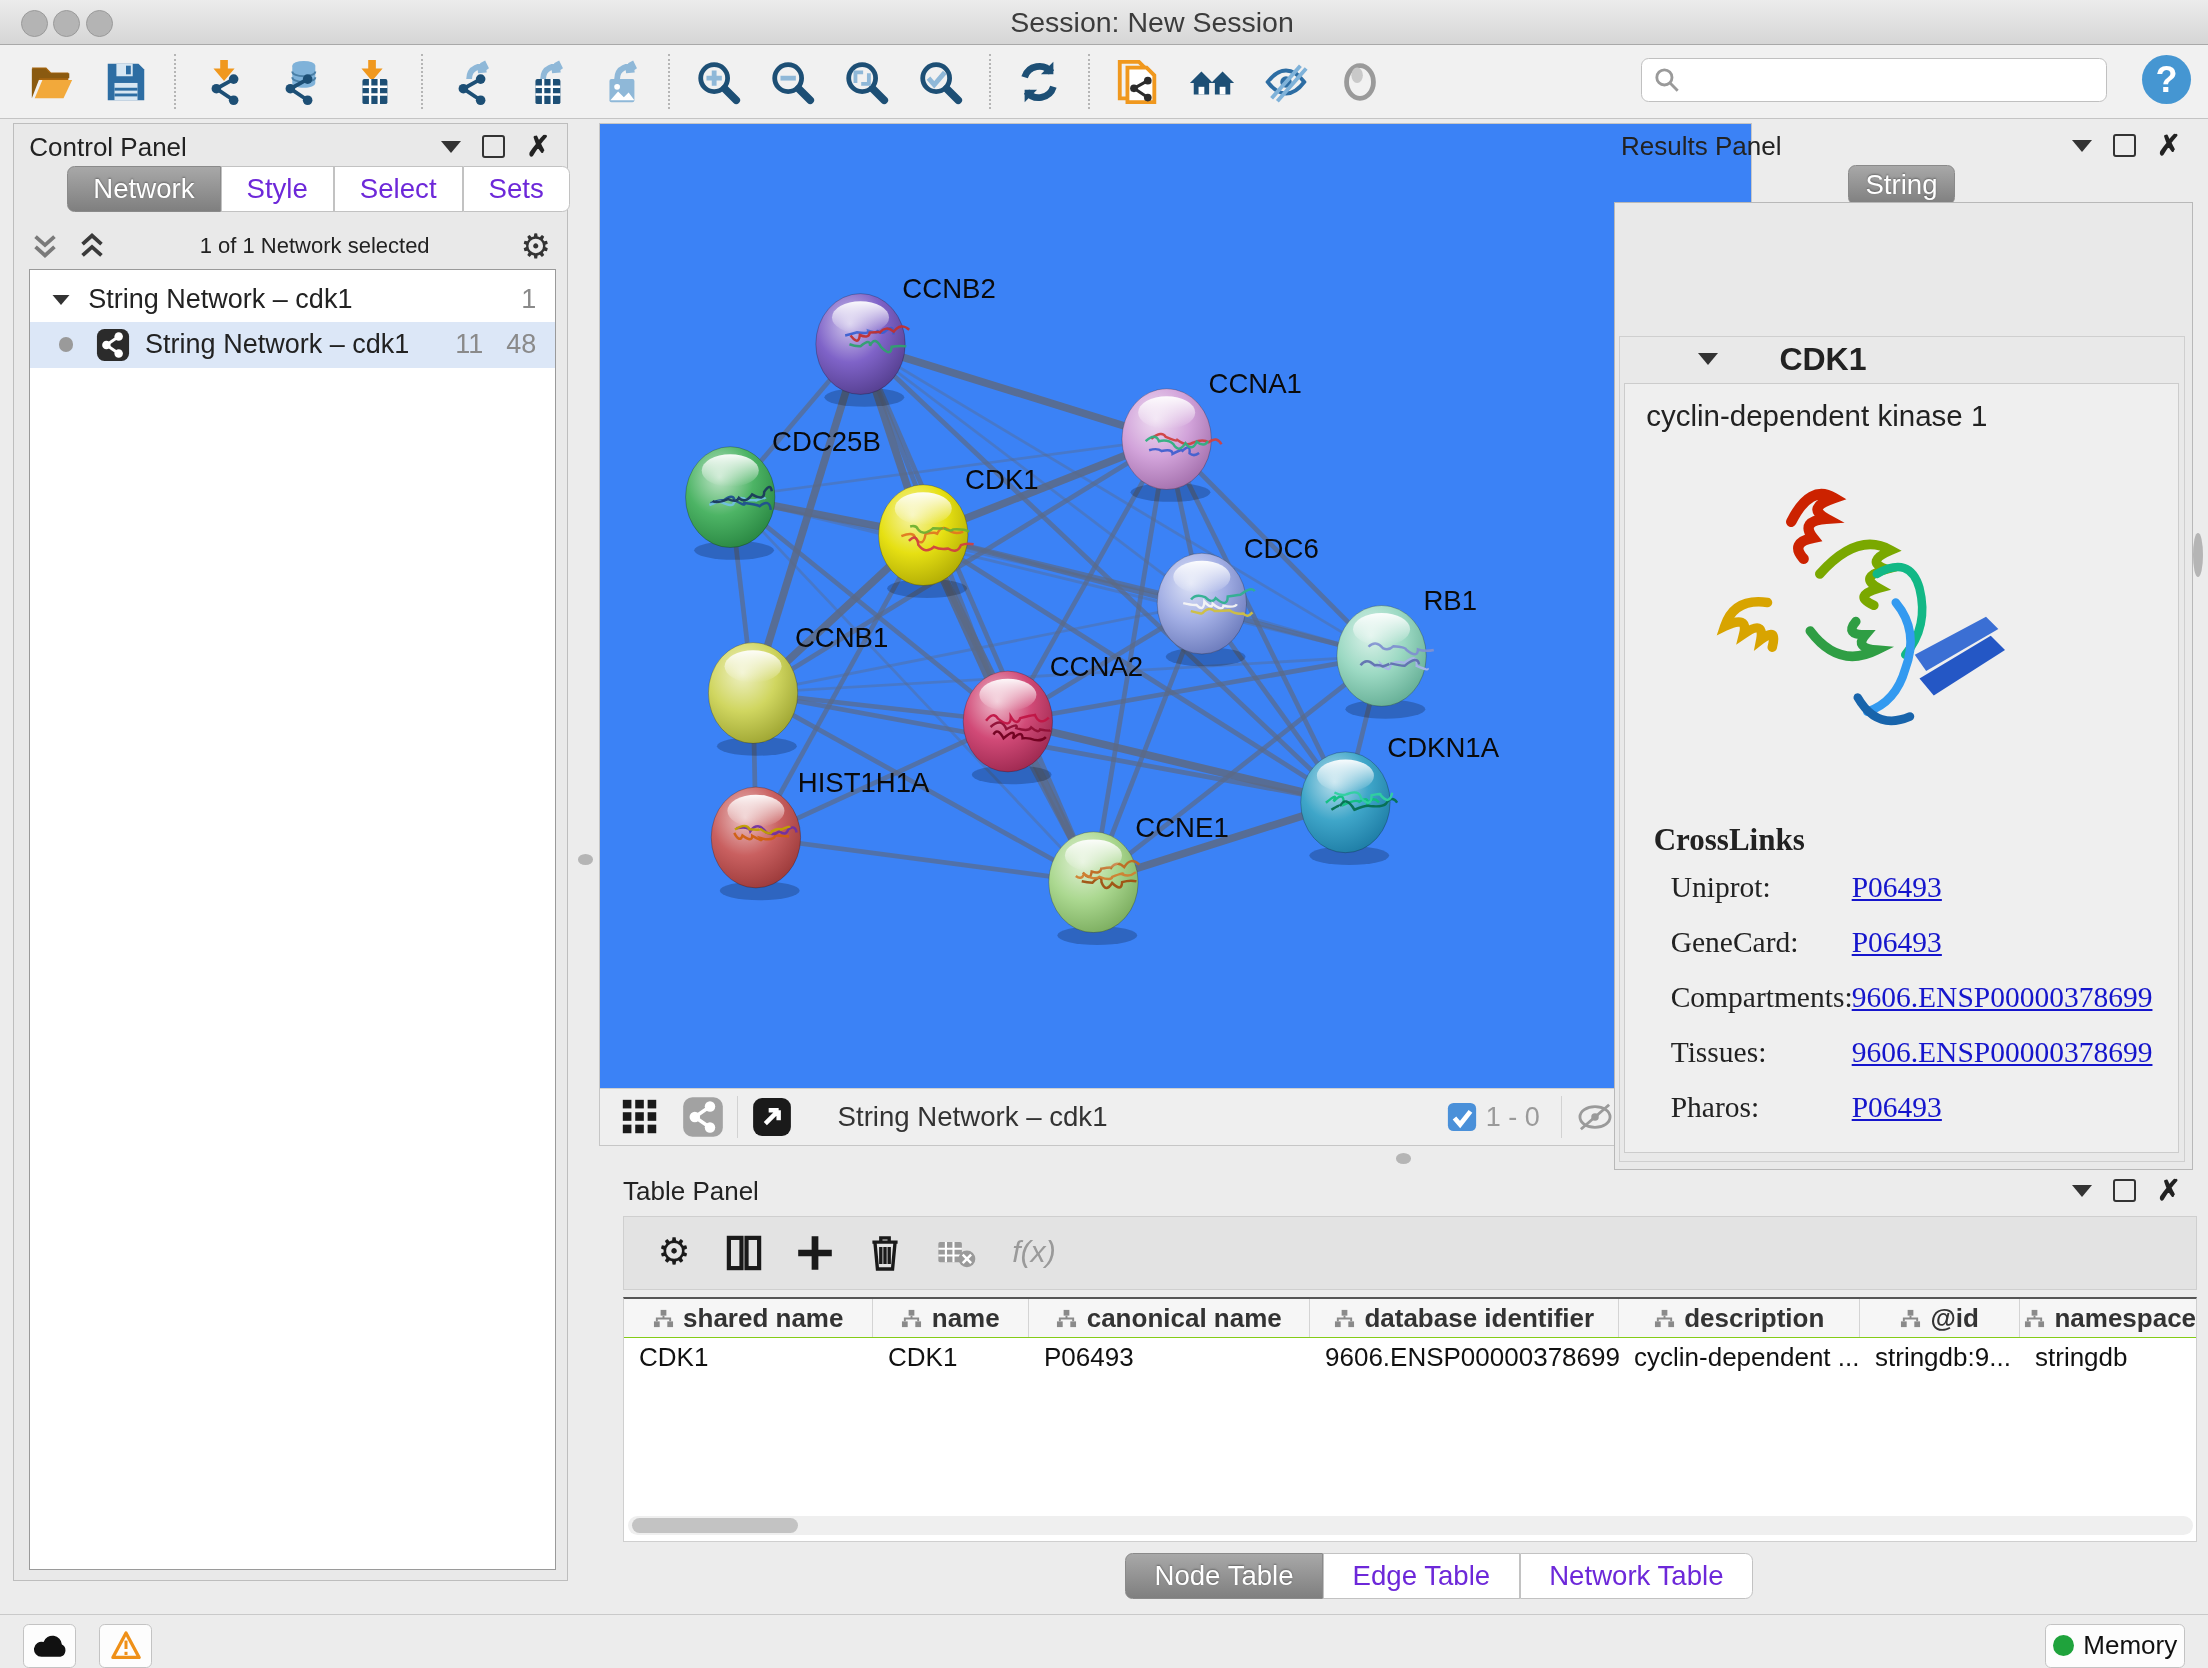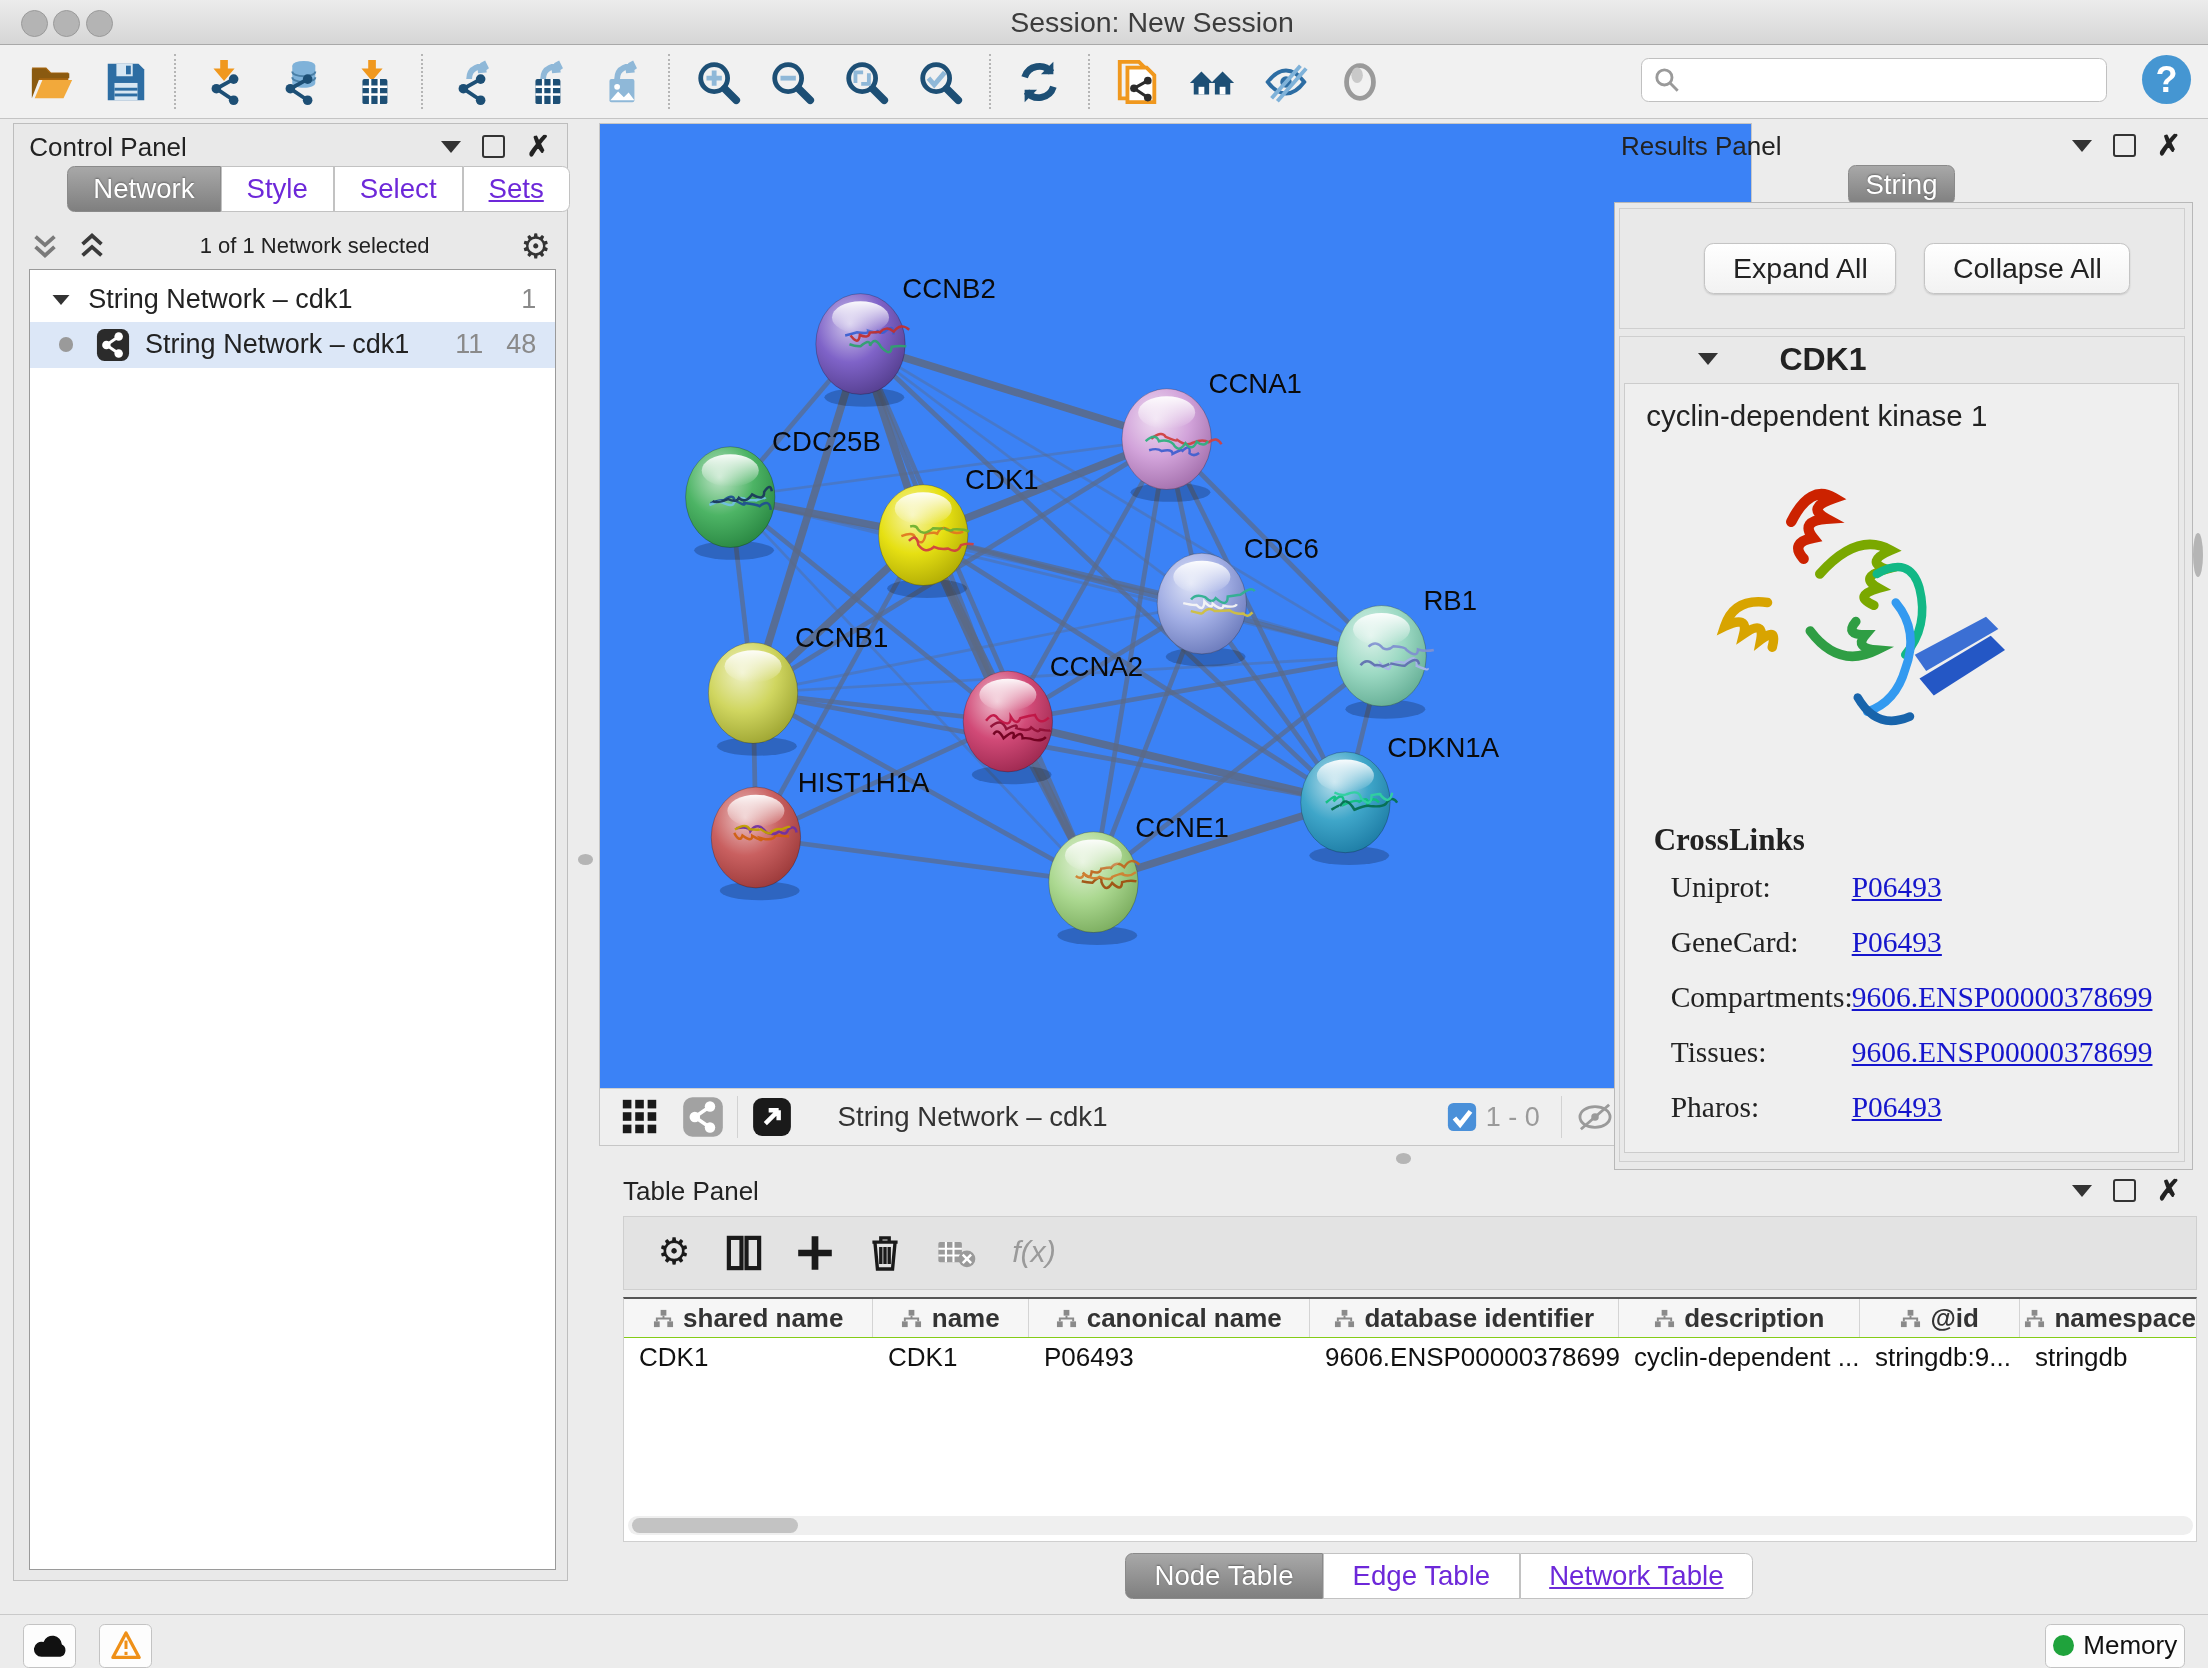--- a/index.html
+++ b/index.html
@@ -36,21 +36,21 @@
   .panel-ctrl{display:flex;gap:21px;align-items:center;}
   .tri-down{width:0;height:0;border-left:10.5px solid transparent;border-right:10.5px solid transparent;border-top:12.4px solid #333;}
   .float-box{width:19px;height:19px;border:2.9px solid #333;border-radius:2.9px;}
   .close-x{font-size:28.5px;font-weight:bold;color:#222;line-height:19px;}
 
   .tab{height:46px;display:flex;align-items:center;justify-content:center;
     font-size:27.6px;background:#fff;border:1px solid #c2c2c2;color:#6d28d9;box-sizing:border-box;}
   .tab.sel{background:linear-gradient(#a8a8a8,#7f7f7f);color:#fff;border-color:#8a8a8a;
     border-radius:7.6px;text-shadow:0 -1px 1.9px rgba(0,0,0,.35);}
   .tab.first{border-radius:7.6px 0 0 7.6px;}
-  .tab.last{border-radius:0 7.6px 7.6px 0;text-decoration:underline;}
+  .tab.last{border-radius:0 7.6px 7.6px 0;}
 
   
   #control-panel{left:13.3px;top:123px;width:555px;height:1458px;background:#e9e9e9;
     border:1px solid #bdbdbd;box-sizing:border-box;}
   #cp-tabs{position:absolute;left:53px;top:42px;display:flex;}
   #cp-info{position:absolute;left:13.3px;top:103px;width:529px;height:38px;display:flex;align-items:center;}
   #cp-tree{position:absolute;left:15px;top:145px;width:525px;height:1299px;background:#fff;border:1px solid #9a9a9a;}
   .tree-row{display:flex;align-items:center;height:44px;font-size:27px;}
   .num{color:#8a8a8a;}
 
@@ -606,24 +606,20 @@
 
 <div class="abs" id="results-panel">
   <div style="position:absolute;left:16px;top:7.6px;" class="panel-title">Results Panel</div>
   <div class="panel-ctrl" style="position:absolute;right:21px;top:11.4px;">
     <div class="tri-down"></div>
     <div class="float-box"></div>
     <div class="close-x">✗</div>
   </div>
   <div class="tab sel" id="rp-tab">String</div>
   <div id="rp-outer">
-    <div id="rp-btnbox">
-      <div class="rp-btn" style="left:84px;width:190px;">Expand All</div>
-      <div class="rp-btn" style="left:304px;width:204px;">Collapse All</div>
-    </div>
     <div id="rp-content">
       <div id="rp-entry-head">
         <div class="tri-down" style="margin:0 61px 0 78px;"></div>
         <span style="font-size:32px;font-weight:bold;">CDK1</span>
       </div>
       <div id="rp-desc-box">
         <div style="position:absolute;left:21px;top:15px;font-size:29.5px;">cyclin-dependent kinase 1</div>
         <svg id="protein-svg" style="position:absolute;left:52px;top:76px;" width="352" height="304" viewBox="0 0 370 320">
             <path d="M120 65 q 20 -40 45 -25 q -30 10 -8 22 q -28 2 -14 20 q -25 5 -10 22" fill="none" stroke="#cc2200" stroke-width="11" stroke-linecap="round"></path>
             <path d="M95 150 q -35 -5 -45 25 q 25 -12 20 8 q 22 -15 18 6 q 18 -14 12 8" fill="none" stroke="#d8a400" stroke-width="10" stroke-linecap="round"></path>

